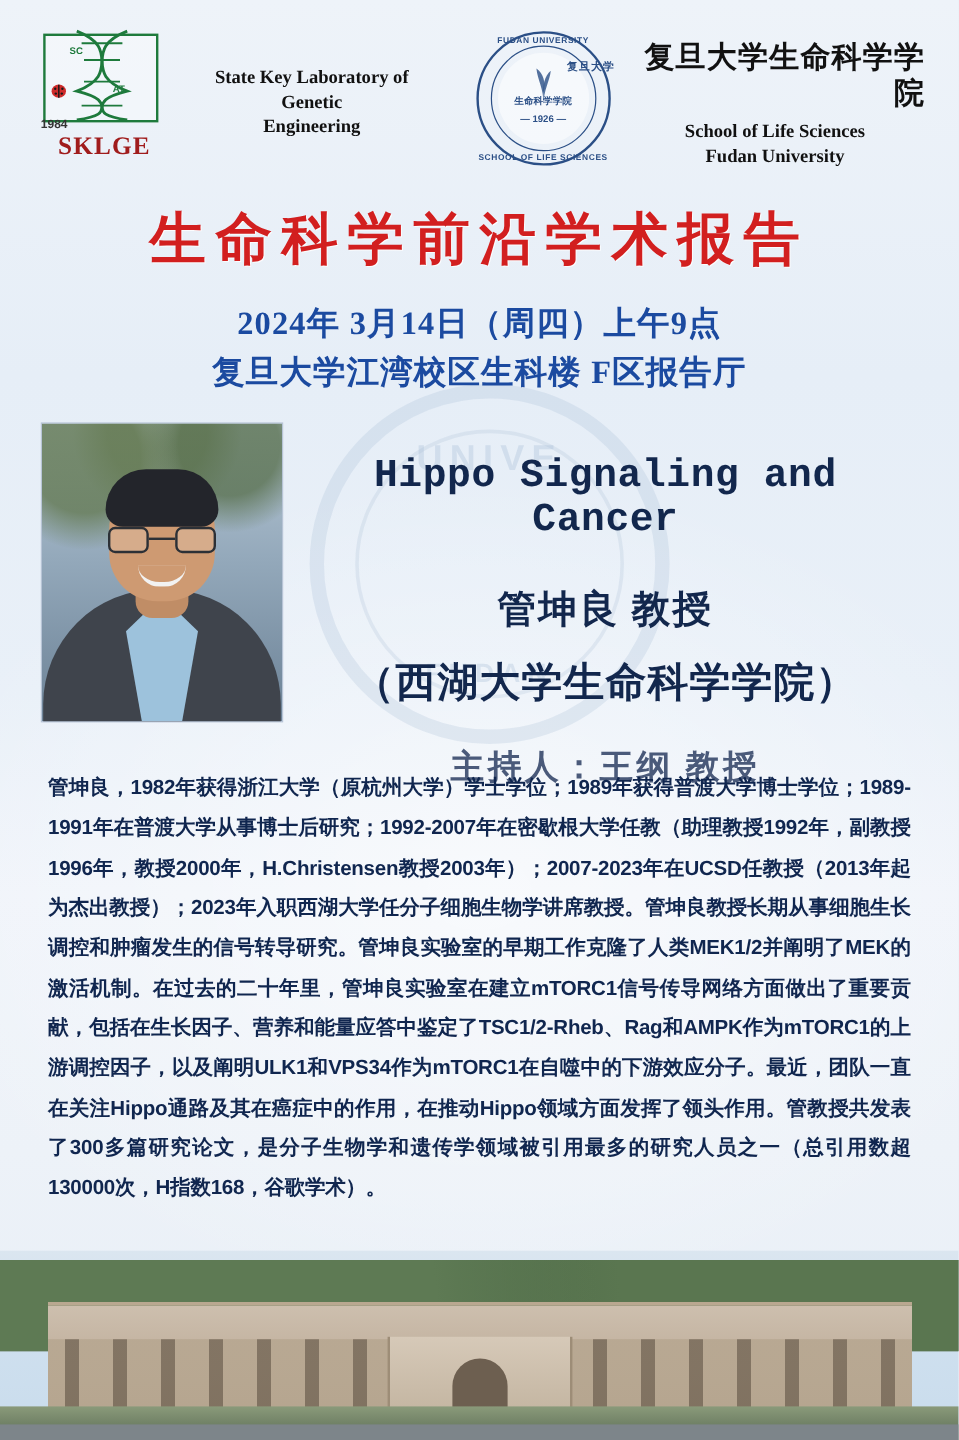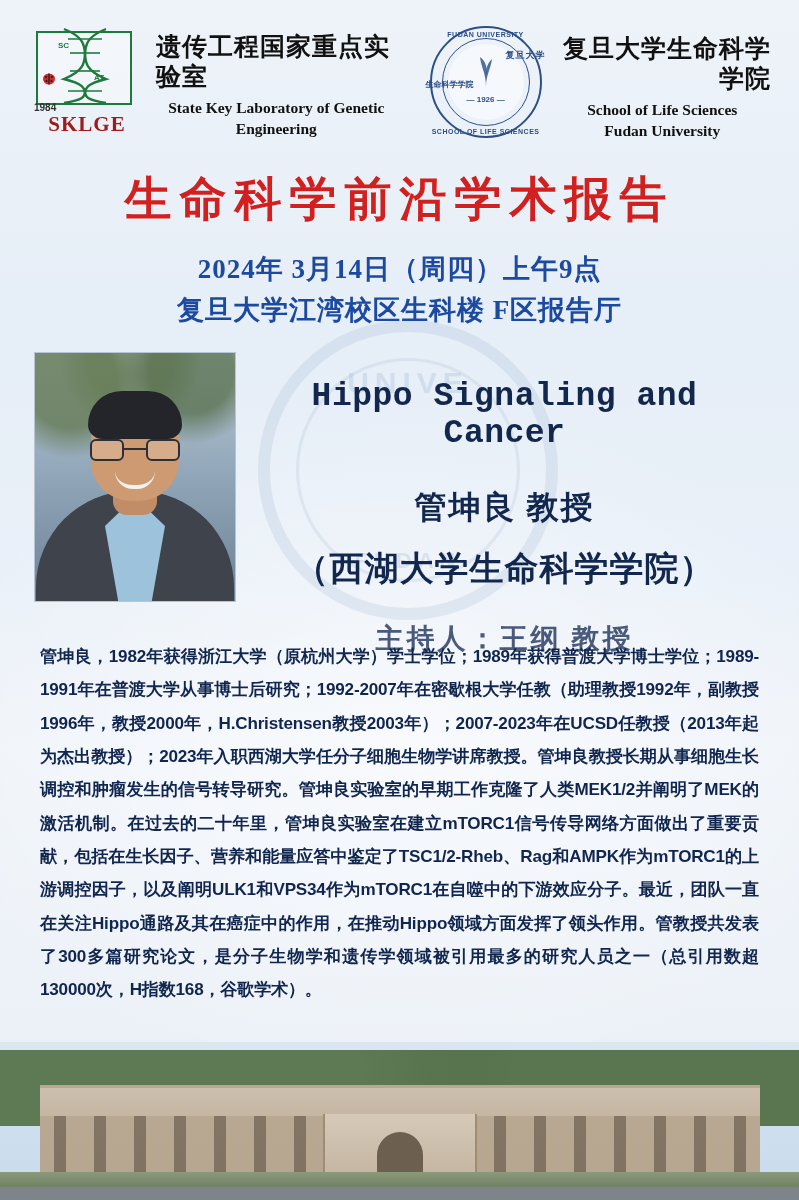--- a/index.html
+++ b/index.html
@@ -182,21 +182,21 @@
     position: absolute;
     top: 26px; left: 0; width: 120px;
     text-align: right;
     font-size: 9px; font-weight: bold; color: #2b4f86;
     font-family: "Liberation Serif", serif;
     letter-spacing: 1px;
   }
   .fs-cn-mid {
     position: absolute;
     top: 56px; left: 0; width: 120px;
-    text-align: left;
+    text-align: center;
     font-size: 8px; font-weight: bold; color: #2b4f86;
     font-family: "Liberation Serif", serif;
   }
   .fs-year {
     position: absolute;
     top: 72px; left: 0; width: 120px;
     text-align: center;
     font-size: 8px; color: #2b4f86; font-weight: bold;
   }
   .fs-arc-top, .fs-arc-bottom {
@@ -480,21 +480,20 @@
           <circle cx="10" cy="4" r="1" fill="#1a1a1a"></circle>
           <circle cx="4.5" cy="8" r="1" fill="#1a1a1a"></circle>
           <circle cx="9.5" cy="8" r="1" fill="#1a1a1a"></circle>
         </svg>
         <div class="sklge-mini mini-sc">SC</div>
         <div class="sklge-mini mini-at">AT</div>
         <div class="sklge-year">1984</div>
         <div class="sklge-word">SKLGE</div>
       </div>
       <div class="header-left-text">
-        <div class="h-cn">遗传工程国家重点实验室</div>
         <div class="h-en">
           <div>State Key Laboratory of Genetic</div>
           <div>Engineering</div>
         </div>
       </div>
     </div>
 
     <div class="header-right">
       <div class="fudan-seal">
         <div class="fs-ring"></div>

